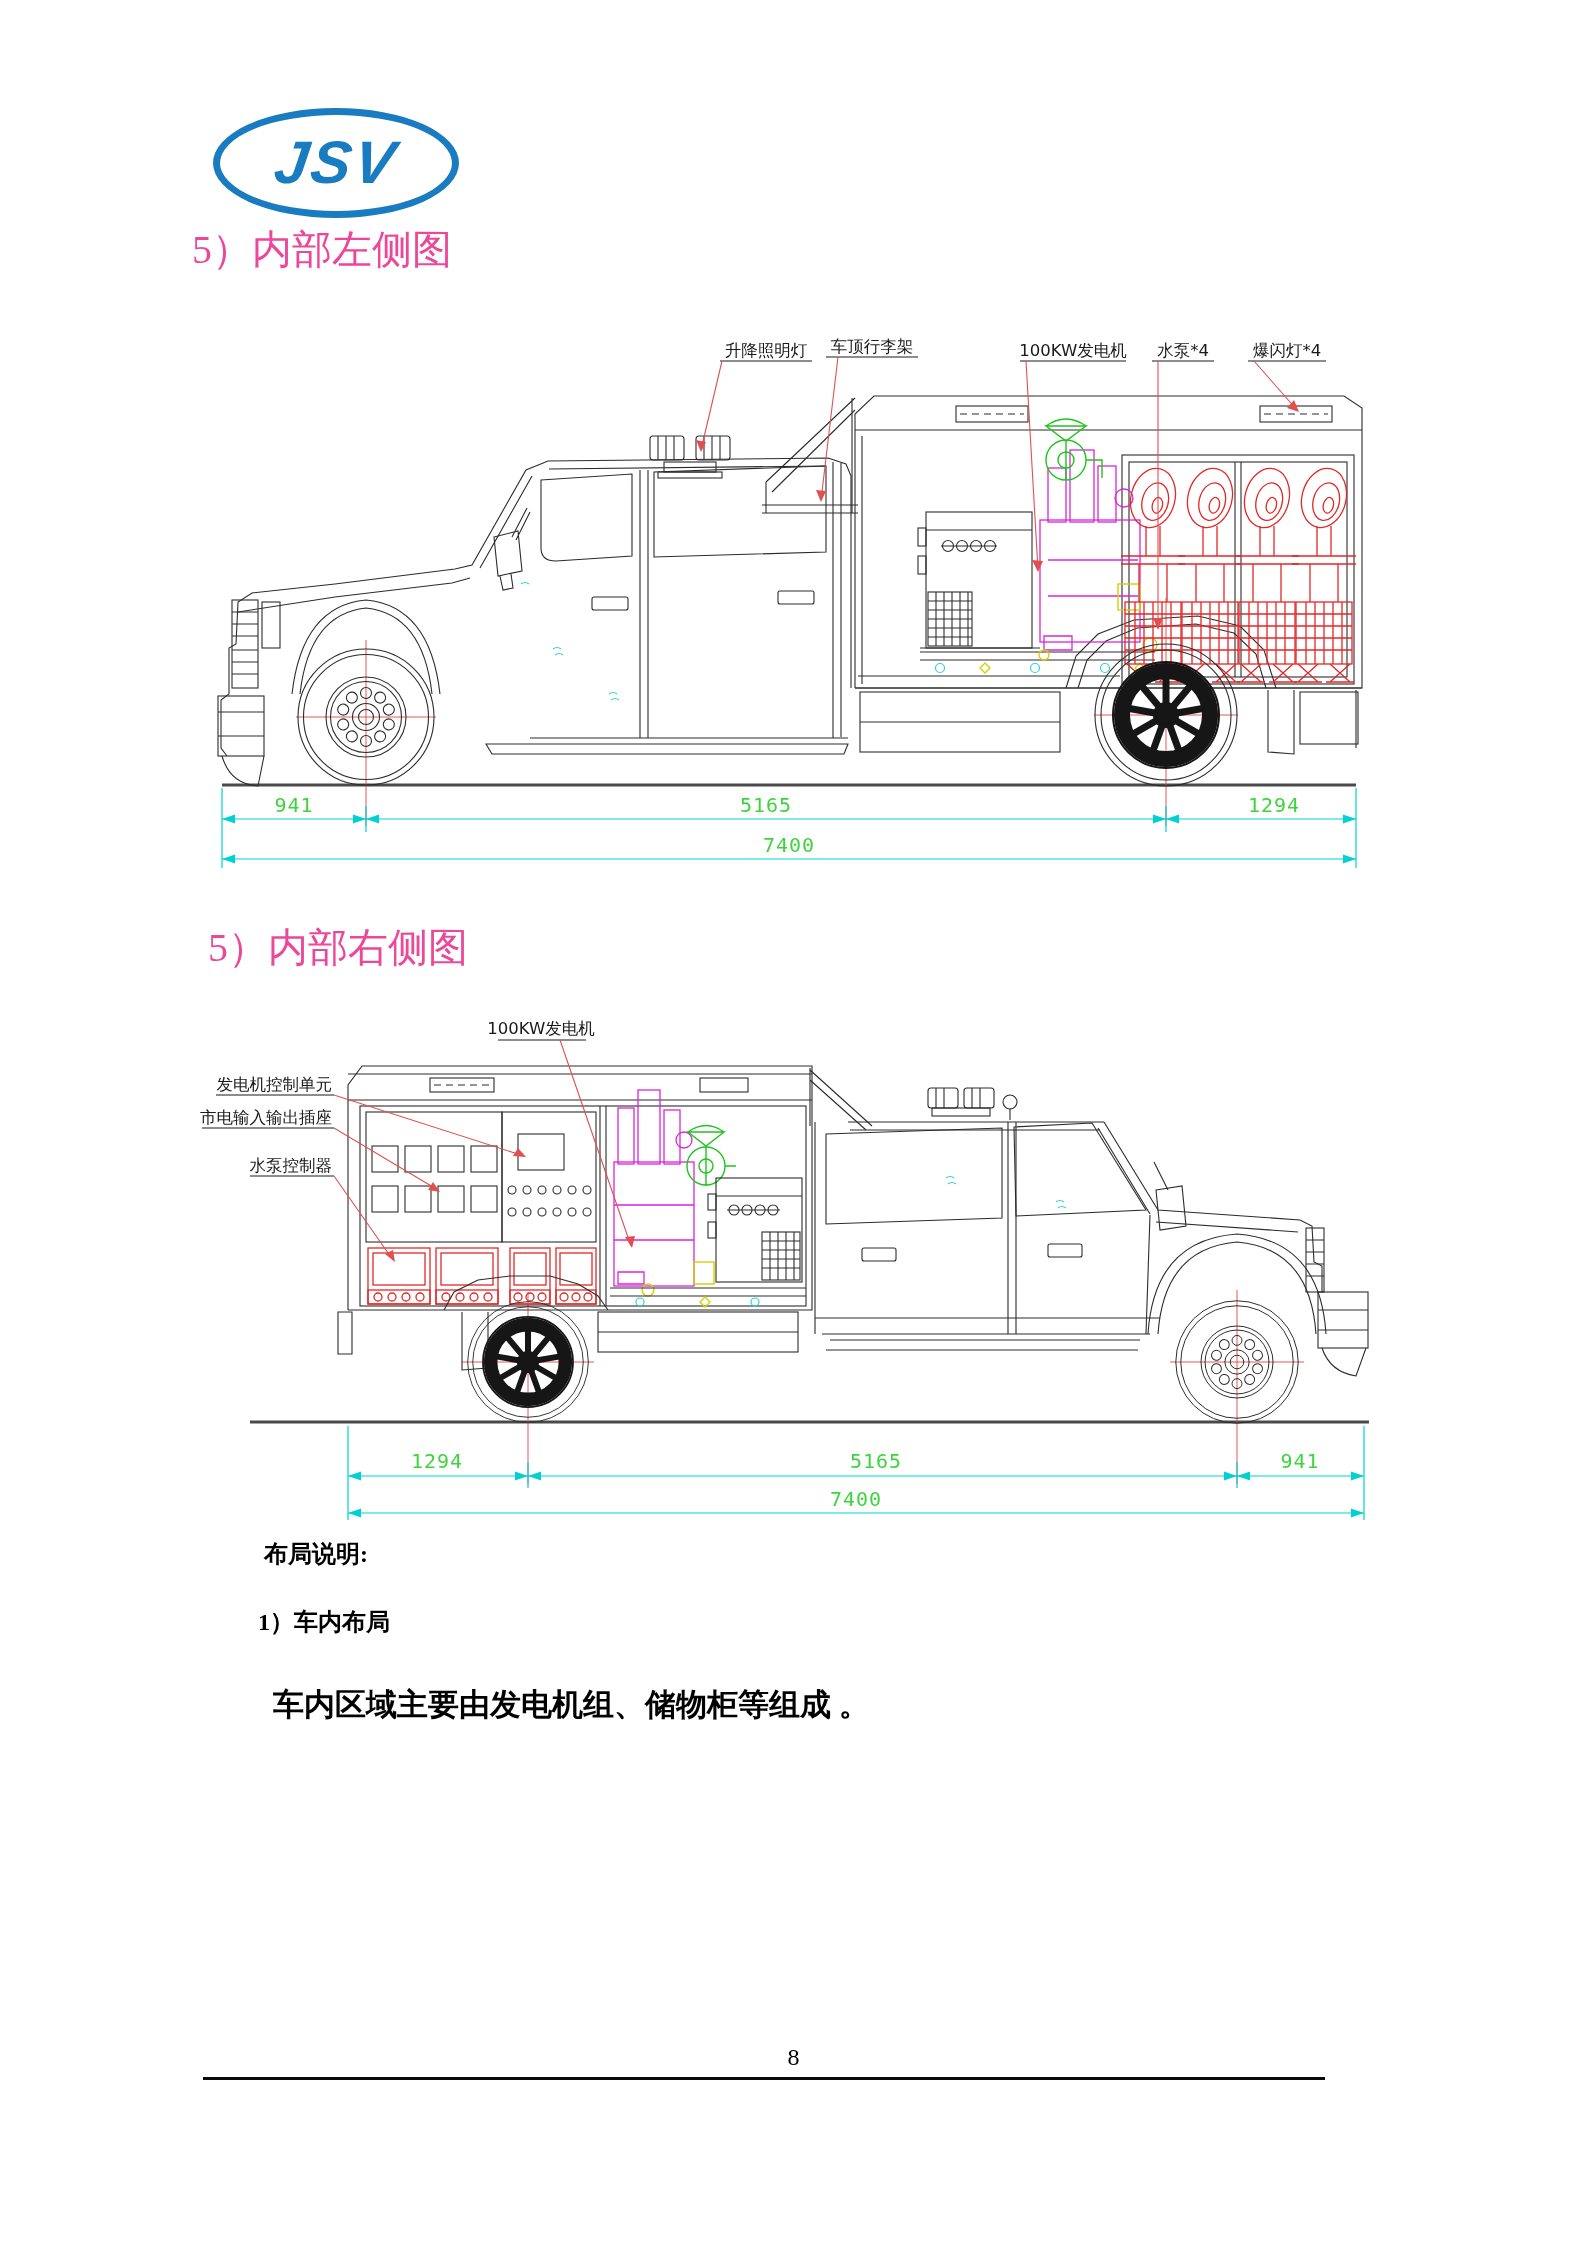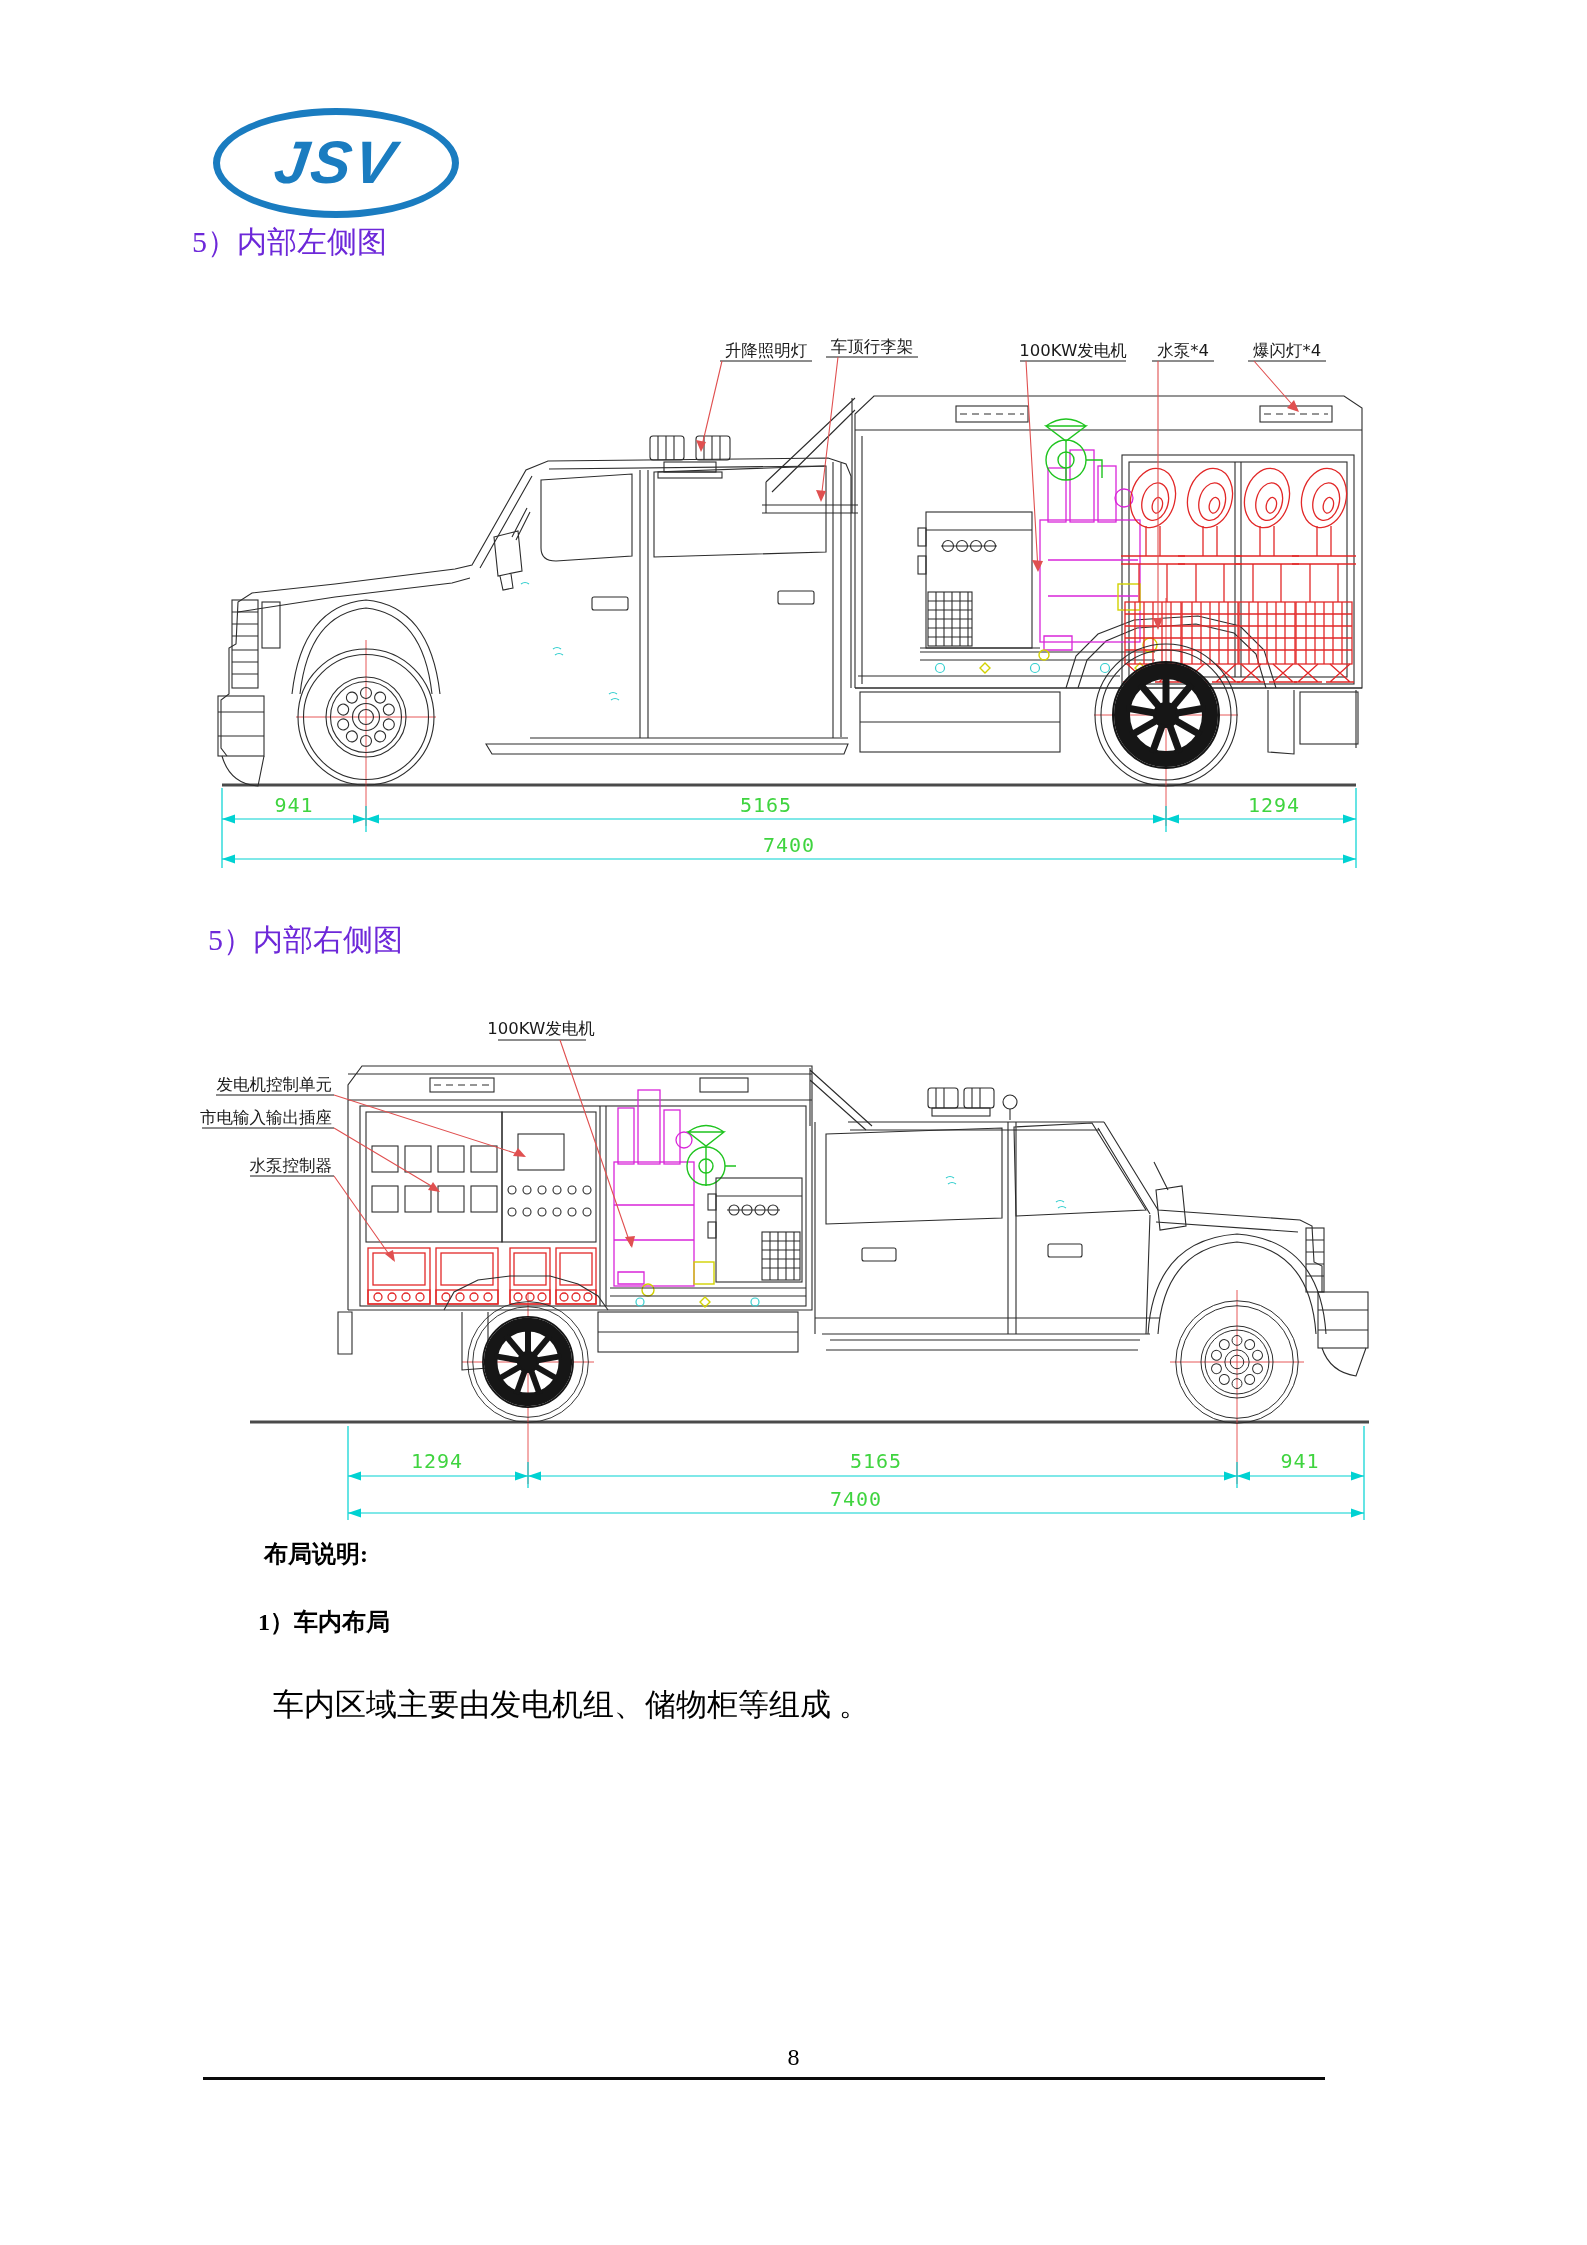--- a/index.html
+++ b/index.html
@@ -5,25 +5,25 @@
   html,body{margin:0;padding:0;background:#888;}
   #page{position:relative;width:1587px;height:2245px;background:#ffffff;margin:0 auto;
         font-family:"Liberation Serif","DejaVu Serif",serif;overflow:hidden;}
   .abs{position:absolute;}
   
   #logo{left:213px;top:108px;width:232px;height:96px;border:7px solid #1a7cc0;border-radius:50%;
         display:flex;align-items:center;justify-content:center;}
   #logo span{font-family:"Liberation Sans","DejaVu Sans",sans-serif;font-style:italic;font-weight:bold;
         font-size:60px;color:#1a7cc0;transform:skewX(-8deg);letter-spacing:3px;line-height:1;}
   
-  .viewhead{font-size:30px;color:#6d28d9;white-space:nowrap;}
+  .viewhead{font-size:40px;color:#ec4899;white-space:nowrap;}
   .boldhead{font-size:24px;font-weight:bold;color:#000;white-space:nowrap;}
   #bodytext{left:211px;top:1672px;width:1178px;font-size:31px;line-height:65px;color:#000;
         text-align:justify;}
-  #bodytext p{margin:0;text-indent:2em;}
+  #bodytext p{margin:0;text-indent:2em;font-weight:bold;}
   #pagenum{left:0;top:2044px;width:1587px;text-align:center;font-size:24px;color:#000;}
   #footrule{left:203px;top:2077px;width:1122px;height:3px;background:#0a0a0a;}
   
   svg{position:absolute;overflow:visible;}
   .k{stroke:#2c2c2c;fill:none;stroke-width:1.1px;}
   .red{stroke:#e22828;fill:none;stroke-width:1.3px;}
   .redl{stroke:#e05050;fill:none;stroke-width:1.1px;}
   .redf{fill:#e05050;stroke:none;}
   .mag{stroke:#d926d9;fill:none;stroke-width:1.3px;}
   .grn{stroke:#1fc41f;fill:none;stroke-width:1.4px;}

